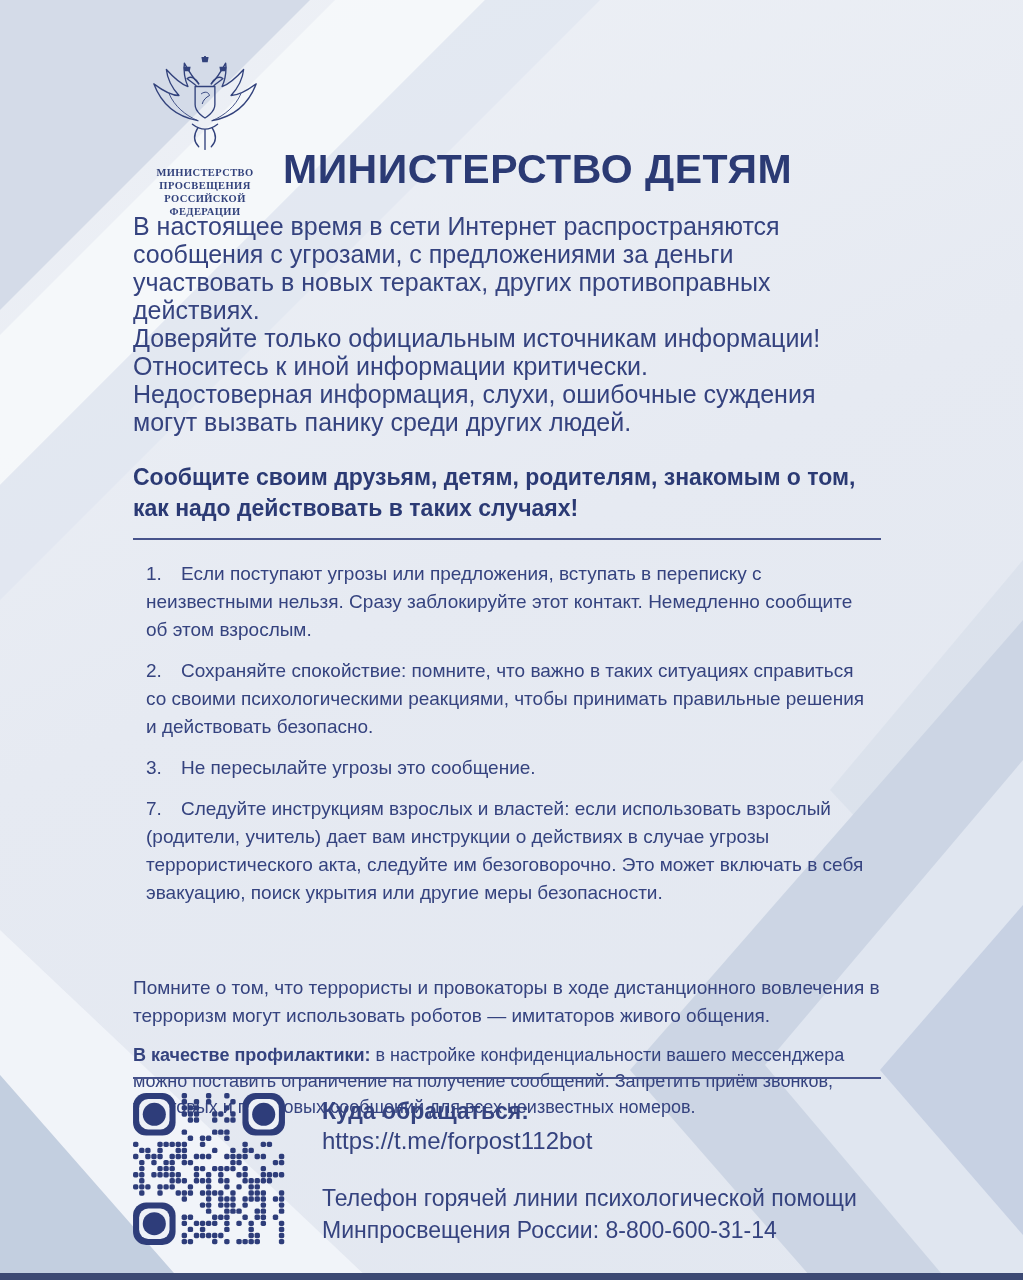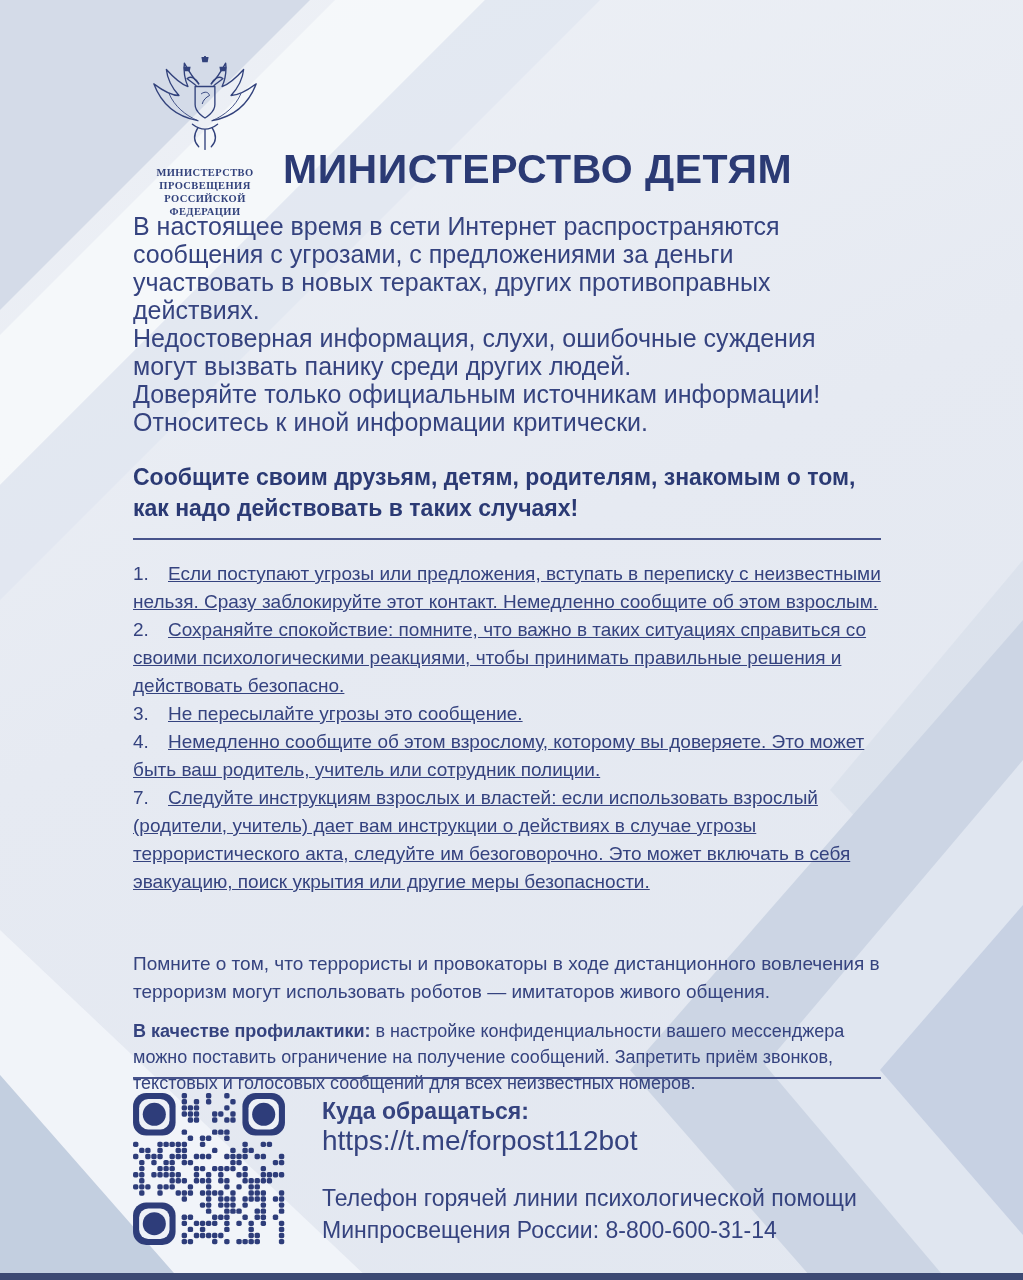--- a/index.html
+++ b/index.html
@@ -28,34 +28,34 @@
   }
 
   
   .content{position:absolute;left:133px;top:212px;width:748px;color:#35437f;}
   .intro p{margin:0;font-size:25px;line-height:28px;}
   .callout{
     margin:26px 0 0 0;font-size:23px;line-height:31px;font-weight:800;color:#2b3a74;
   }
   .rule{border:none;border-top:2px solid #47538b;margin:14px 0 0 0;width:100%;}
   .list{margin-top:20px;}
-  .list p{margin:0;font-size:19px;line-height:28px;text-decoration:underline;}
+  .list p{margin:13px;font-size:19px;line-height:28px;}
   .num{display:inline-block;width:35px;}
   .spacer-block{height:54px;}
   .reminder{margin:0;font-size:19px;line-height:28px;}
   .prevention{margin:12px 0 0 0;font-size:18px;line-height:26px;}
   .prevention b{font-weight:800;}
 
   
   .footer-rule{position:absolute;left:133px;top:1077px;width:748px;border:none;border-top:2px solid #47538b;margin:0;}
   .footer{position:absolute;left:130px;top:1090px;width:760px;display:flex;gap:34px;}
   .qr-wrap{flex:0 0 158px;height:158px;}
   .footer-text{padding-top:6px;color:#35437f;}
   .contact-label{margin:0;font-size:23px;font-weight:800;line-height:30px;}
-  .contact-url{font-size:28px;line-height:30px;color:#35437f;text-decoration:none;display:inline-block;}
+  .contact-url{font-size:24px;line-height:30px;color:#35437f;text-decoration:none;display:inline-block;}
   .hotline{margin:26px 0 0 0;font-size:23px;line-height:32px;max-width:580px;}
 
   .bottom-bar{position:absolute;left:0;bottom:0;width:100%;height:7px;background:#3c4973;}
 </style>
 </head>
 <body>
 
 <div class="canvas">
 
   <svg class="bg-svg" viewBox="0 0 1023 1280" preserveAspectRatio="none" aria-hidden="true">
@@ -106,32 +106,31 @@
       <div>МИНИСТЕРСТВО ПРОСВЕЩЕНИЯ</div>
       <div>РОССИЙСКОЙ ФЕДЕРАЦИИ</div>
     </div>
   </div>
 
   <div class="page-title">МИНИСТЕРСТВО ДЕТЯМ</div>
 
   <div class="content">
     <div class="intro">
       <p>В настоящее время в сети Интернет распространяются сообщения с угрозами, с предложениями за деньги участвовать в новых терактах, других противоправных действиях.</p>
+      <p>Доверяйте только официальным источникам информации! Относитесь к иной информации критически.</p>
       <p>Недостоверная информация, слухи, ошибочные суждения могут вызвать панику среди других людей.</p>
-      <p>Доверяйте только официальным источникам информации! Относитесь к иной информации критически.</p>
     </div>
 
     <p class="callout">Сообщите своим друзьям, детям, родителям, знакомым о том, как надо действовать в таких случаях!</p>
     <hr class="rule">
 
     <div class="list">
       <p><span class="num">1.</span><span>Если поступают угрозы или предложения, вступать в переписку с неизвестными нельзя. Сразу заблокируйте этот контакт. Немедленно сообщите об этом взрослым.</span></p>
       <p><span class="num">2.</span><span>Сохраняйте спокойствие: помните, что важно в таких ситуациях справиться со своими психологическими реакциями, чтобы принимать правильные решения и действовать безопасно.</span></p>
       <p><span class="num">3.</span><span>Не пересылайте угрозы это сообщение.</span></p>
-      <p><span class="num">4.</span><span>Немедленно сообщите об этом взрослому, которому вы доверяете. Это может быть ваш родитель, учитель или сотрудник полиции.</span></p>
       <p><span class="num">7.</span><span>Следуйте инструкциям взрослых и властей: если использовать взрослый (родители, учитель) дает вам инструкции о действиях в случае угрозы террористического акта, следуйте им безоговорочно. Это может включать в себя эвакуацию, поиск укрытия или другие меры безопасности.</span></p>
     </div>
 
     <div class="spacer-block"></div>
 
     <p class="reminder">Помните о том, что террористы и провокаторы в ходе дистанционного вовлечения в терроризм могут использовать роботов — имитаторов живого общения.</p>
     <p class="prevention"><b>В качестве профилактики:</b><span> в настройке конфиденциальности вашего мессенджера можно поставить ограничение на получение сообщений. Запретить приём звонков, текстовых и голосовых сообщений для всех неизвестных номеров.</span></p>
   </div>
 
   <hr class="footer-rule">

